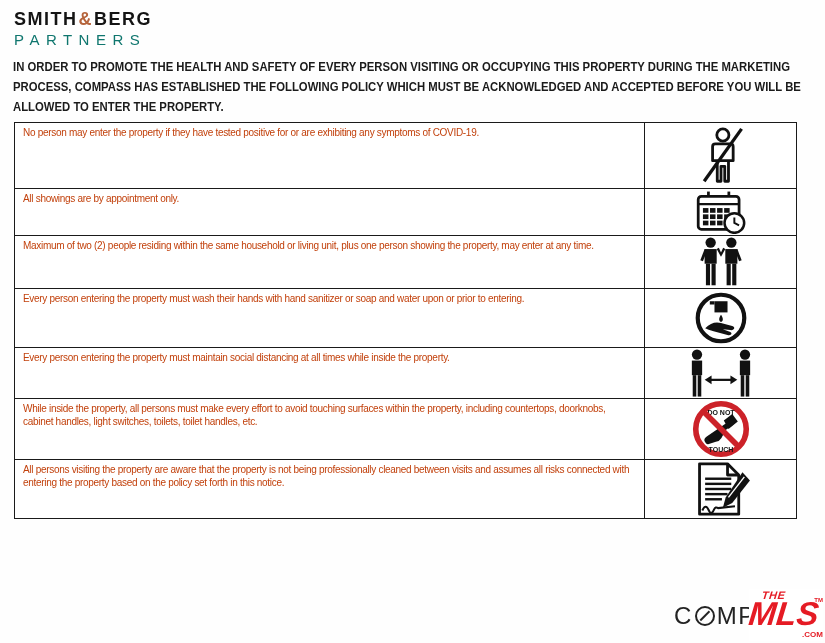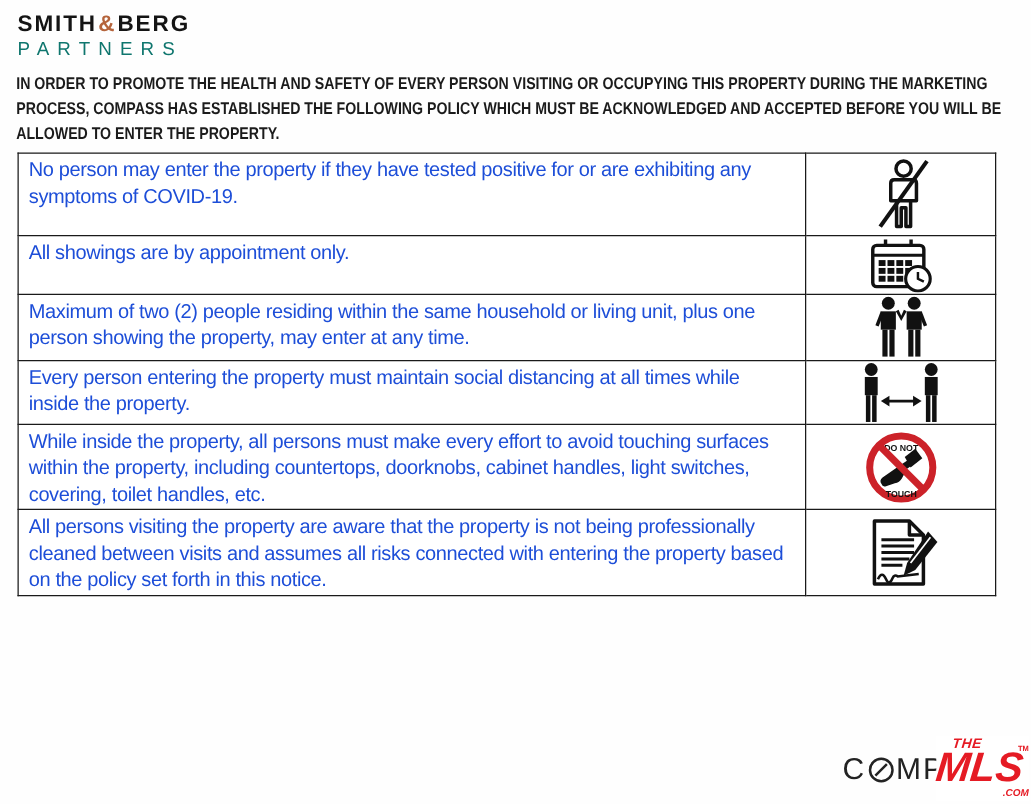--- a/index.html
+++ b/index.html
@@ -14,42 +14,42 @@
 
   
   .intro{position:absolute;left:13px;top:57px;width:962px;transform:scaleX(0.833);
          transform-origin:left top;font-weight:bold;font-size:13.6px;line-height:1.46;
          color:#1b1b1b;}
 
   
   table.policy{position:absolute;left:14px;top:122px;border-collapse:collapse;
                table-layout:fixed;width:765px;background:#fff;}
   table.policy td{border:1px solid #1a1a1a;}
-  td.ptext{width:612px;vertical-align:top;padding:3px 9px 0 8px;font-size:16px;
-           letter-spacing:-0.3px;line-height:1.34;color:#1d4ed8;}
+  td.ptext{width:612px;vertical-align:top;padding:3px 9px 0 8px;font-size:10px;
+           letter-spacing:-0.3px;line-height:1.34;color:#c2410c;}
   td.picon{width:151px;text-align:center;vertical-align:middle;padding:1px 0;}
   tr.r1{height:66px;} tr.r2{height:47px;} tr.r3{height:52px;} tr.r4{height:68px;}
   tr.r5{height:59px;} tr.r6{height:51px;} tr.r7{height:61px;} tr.r8{height:58px;}
   .picon svg{display:block;margin:0 auto;}
 
   
   .compass-logo{position:absolute;left:674px;top:602px;display:flex;align-items:center;
                 font-size:24px;font-weight:500;letter-spacing:1.5px;color:#232323;}
   .compass-o{display:inline-block;width:16px;height:16px;border:2.3px solid #232323;
              border-radius:50%;position:relative;margin:0 2px;}
   .compass-needle{position:absolute;left:50%;top:50%;width:2.3px;height:13px;
                   background:#232323;transform:translate(-50%,-50%) rotate(45deg);}
   .mls-logo{position:absolute;left:749px;top:589px;width:74px;height:52px;background:#fff;}
   .mls-the{position:absolute;top:0;left:13px;font-size:11px;font-weight:bold;
            font-style:italic;color:#e51b24;letter-spacing:0.5px;transform:skewX(-6deg);}
   .mls-main{position:absolute;top:8px;left:0;font-size:33px;font-weight:bold;
             font-style:italic;color:#e51b24;line-height:1;transform:skewX(-6deg);}
   .mls-tm{position:absolute;top:8px;right:0;font-size:6px;font-weight:bold;color:#e51b24;}
   .mls-com{position:absolute;bottom:2px;right:0;font-size:8px;font-weight:bold;
-           font-style:italic;color:#e51b24;}
+           color:#e51b24;}
 </style>
 </head>
 <body>
 
 <div class="page">
 
   <div class="brand">
     <div class="brand-line1"><span>SMITH</span><span class="brand-amp">&amp;</span><span>BERG</span></div>
     <div class="brand-line2">PARTNERS</div>
   </div>
@@ -106,40 +106,52 @@
           <circle cx="40" cy="6.5" r="6"></circle>
           <rect x="33" y="14" width="14" height="17"></rect>
           <rect x="34.5" y="31" width="4.8" height="25"></rect>
           <rect x="41" y="31" width="4.8" height="25"></rect>
           <polygon points="23,14 28,23 33,14 30.5,12.5 28,18 25.5,12.5"></polygon>
           <polygon points="9,14 4,27 7,28 11.5,17"></polygon>
           <polygon points="47,14 52,27 49,28 44.5,17"></polygon>
         </svg>
       </td>
     </tr>
+    <tr class="r5">
+      <td class="ptext">Every person entering the property must wash their hands with hand sanitizer or soap and water upon or prior to entering.</td>
+      <td class="picon">
+        <svg width="54" height="54" viewBox="0 0 58 58">
+          <circle cx="29" cy="29" r="25" fill="none" stroke="#111" stroke-width="4.5"></circle>
+          <rect x="22" y="11" width="14" height="12" fill="#111"></rect>
+          <rect x="17" y="11" width="5" height="3.5" fill="#111"></rect>
+          <path d="M29 25.5 c2.6 4 2.6 6.5 0 7.8 c-2.6 -1.3 -2.6 -3.8 0 -7.8" fill="#111"></path>
+          <path d="M12 40 q8 -8 17 -5.5 l12 3 q3 1 2 3 q-1 2 -4 1.5 l-8 -1 l8 3 q2 1 1 2.5 q-1.5 1.5 -4 .8 l-15 -4 q-6 -1.5 -9 -3.3 z" fill="#111"></path>
+        </svg>
+      </td>
+    </tr>
     <tr class="r6">
       <td class="ptext">Every person entering the property must maintain social distancing at all times while inside the property.</td>
       <td class="picon">
         <svg width="76" height="48" viewBox="0 0 76 56" fill="#111">
           <circle cx="10" cy="6.5" r="6"></circle>
           <rect x="4" y="13.5" width="12" height="17"></rect>
           <rect x="5" y="30.5" width="4.2" height="25"></rect>
           <rect x="10.8" y="30.5" width="4.2" height="25"></rect>
           <circle cx="66" cy="6.5" r="6"></circle>
           <rect x="60" y="13.5" width="12" height="17"></rect>
           <rect x="61" y="30.5" width="4.2" height="25"></rect>
           <rect x="66.8" y="30.5" width="4.2" height="25"></rect>
           <line x1="25" y1="36" x2="51" y2="36" stroke="#111" stroke-width="2.6"></line>
           <polygon points="19,36 27,31 27,41"></polygon>
           <polygon points="57,36 49,31 49,41"></polygon>
         </svg>
       </td>
     </tr>
     <tr class="r7">
-      <td class="ptext">While inside the property, all persons must make every effort to avoid touching surfaces within the property, including countertops, doorknobs, cabinet handles, light switches, covering, toilet handles, etc.</td>
+      <td class="ptext">While inside the property, all persons must make every effort to avoid touching surfaces within the property, including countertops, doorknobs, cabinet handles, light switches, toilets, toilet handles, etc.</td>
       <td class="picon">
         <svg width="58" height="58" viewBox="0 0 62 62">
           <circle cx="31" cy="31" r="27" fill="#fff" stroke="#cc2229" stroke-width="6"></circle>
           <text x="31" y="16.5" text-anchor="middle" font-size="7.5" font-weight="bold" fill="#111" font-family="Liberation Sans, sans-serif">DO NOT</text>
           <polygon points="34,22 43,15 49,23 39,31" fill="#111"></polygon>
           <path d="M14 45 q-2 -3 1 -5.5 l16 -11 l9 -6 q3 -2 5 0 q1.8 2 -1 4 l-8 5.5 l-4.5 8.5 q-2 3.5 -6 4 l-7.5 2.5 q-3 1 -4 -2 z" fill="#111"></path>
           <line x1="12" y1="12" x2="50" y2="50" stroke="#cc2229" stroke-width="6"></line>
           <text x="31" y="56" text-anchor="middle" font-size="7.5" font-weight="bold" fill="#111" font-family="Liberation Sans, sans-serif">TOUCH</text>
         </svg>
       </td>

